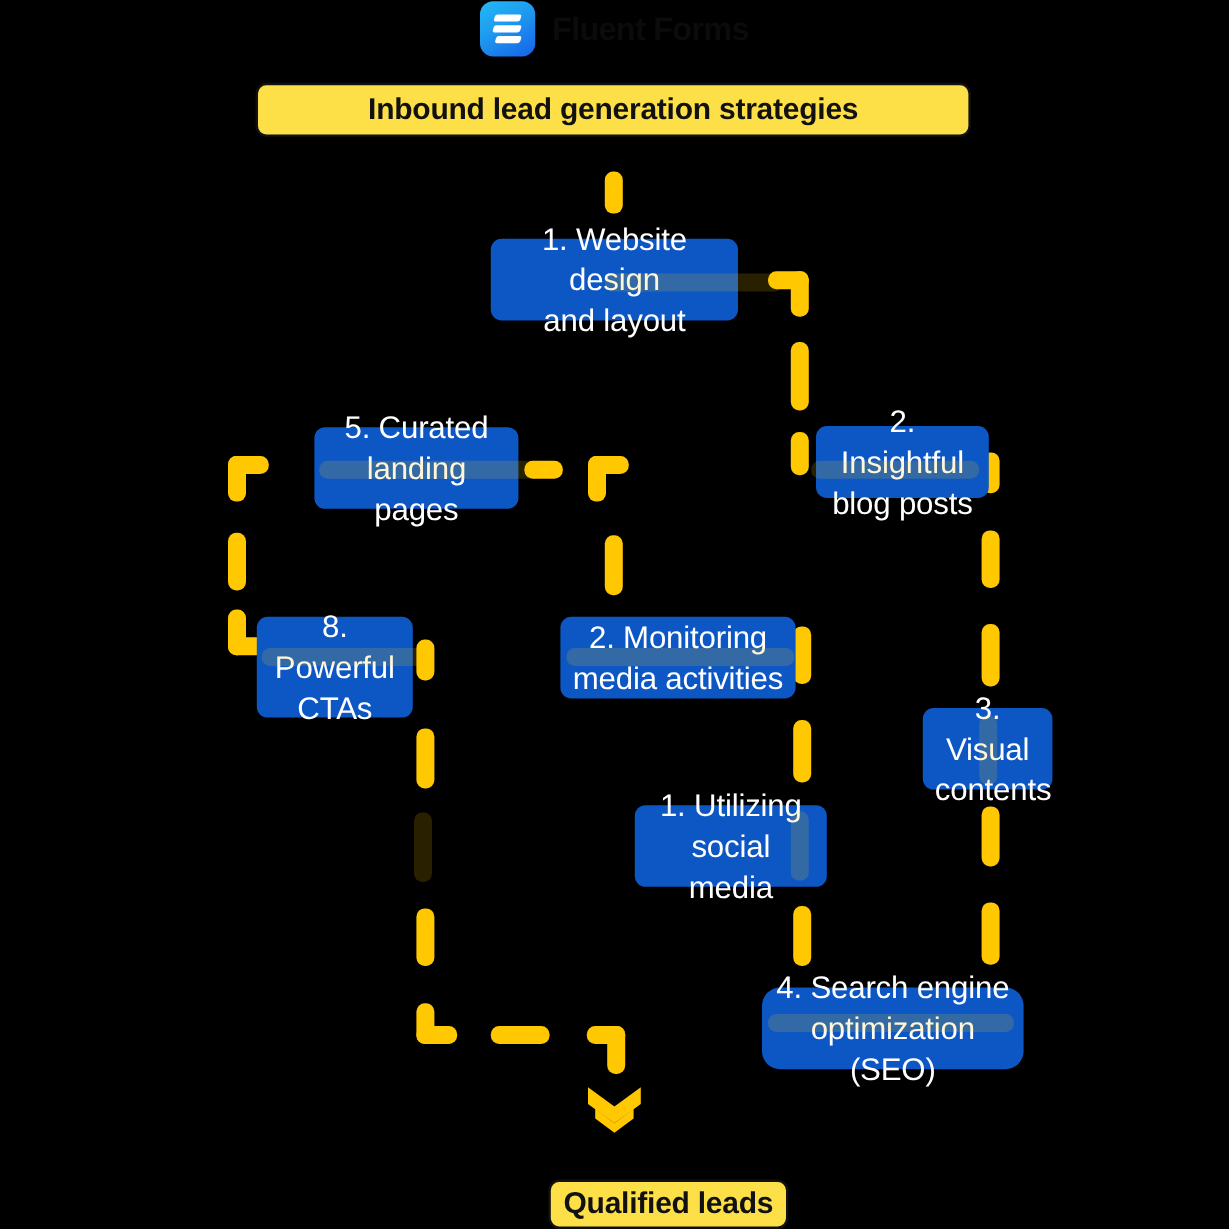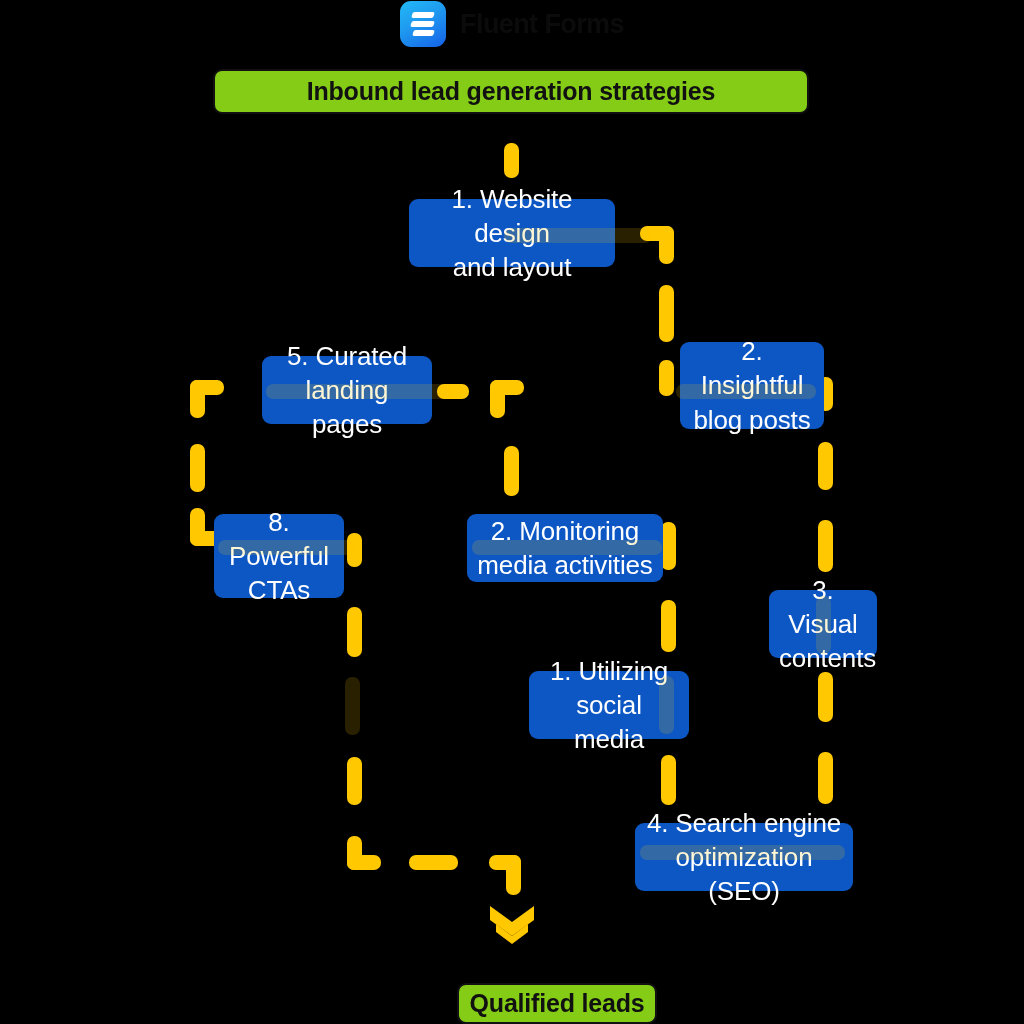--- a/index.html
+++ b/index.html
@@ -69,21 +69,21 @@
     text-align: center;
     z-index: 5;
   }
   .node .nlabel {
     display: block;
     width: 100%;
     white-space: pre-line;
   }
 
   .accent-box {
-    background: #84cc16;
+    background: #fde047;
     border: 2px solid #111111;
     border-radius: 9px;
     color: #111111;
     font-size: 25px;
     font-weight: bold;
     letter-spacing: -0.2px;
     box-shadow: 0 0 0 1px #000;
   }
   .step-box {
     background: #0d57c4;
@@ -153,40 +153,40 @@
 
   <div class="seg over" style="left:504px; top:228px; width:148px; height:15px;"></div>
 
   <div class="elbow" style="left:640px; top:226px; width:40px; height:40px;">
     <div class="h" style="left:0; top:0; width:34px; height:15px;"></div>
     <div class="v" style="left:19px; top:0; width:15px; height:38px;"></div>
   </div>
   <div class="seg" style="left:659px; top:285px; width:15px; height:57px;"></div>
   <div class="seg" style="left:659px; top:360px; width:15px; height:36px;"></div>
 
-  <div class="node step-box" style="left:680px; top:342px; width:144px; height:87px;">
+  <div class="node step-box" style="left:680px; top:355px; width:144px; height:60px;">
     <span class="nlabel">2. Insightful
 blog posts</span>
   </div>
   <div class="seg over" style="left:676px; top:384px; width:140px; height:15px;"></div>
 
   <div class="seg" style="left:818px; top:377px; width:15px; height:34px;"></div>
   <div class="seg" style="left:818px; top:442px; width:15px; height:48px;"></div>
   <div class="seg" style="left:818px; top:520px; width:15px; height:52px;"></div>
 
   <div class="node step-box" style="left:769px; top:590px; width:108px; height:68px;">
     <span class="nlabel">3. Visual
 contents</span>
   </div>
   <div class="seg over" style="left:816px; top:596px; width:15px; height:58px;"></div>
 
   <div class="seg" style="left:818px; top:672px; width:15px; height:50px;"></div>
   <div class="seg" style="left:818px; top:752px; width:15px; height:52px;"></div>
 
-  <div class="node step-box" style="left:635px; top:823px; width:218px; height:68px;">
+  <div class="node step-box" style="left:635px; top:823px; width:218px; height:68px;border-radius:15px;">
     <span class="nlabel">4. Search engine
 optimization (SEO)</span>
   </div>
   <div class="seg over" style="left:640px; top:845px; width:205px; height:15px;"></div>
 
   <div class="seg" style="left:661px; top:755px; width:15px; height:50px;"></div>
 
   <div class="node step-box" style="left:529px; top:671px; width:160px; height:68px;">
     <span class="nlabel">1. Utilizing
 social media</span>

